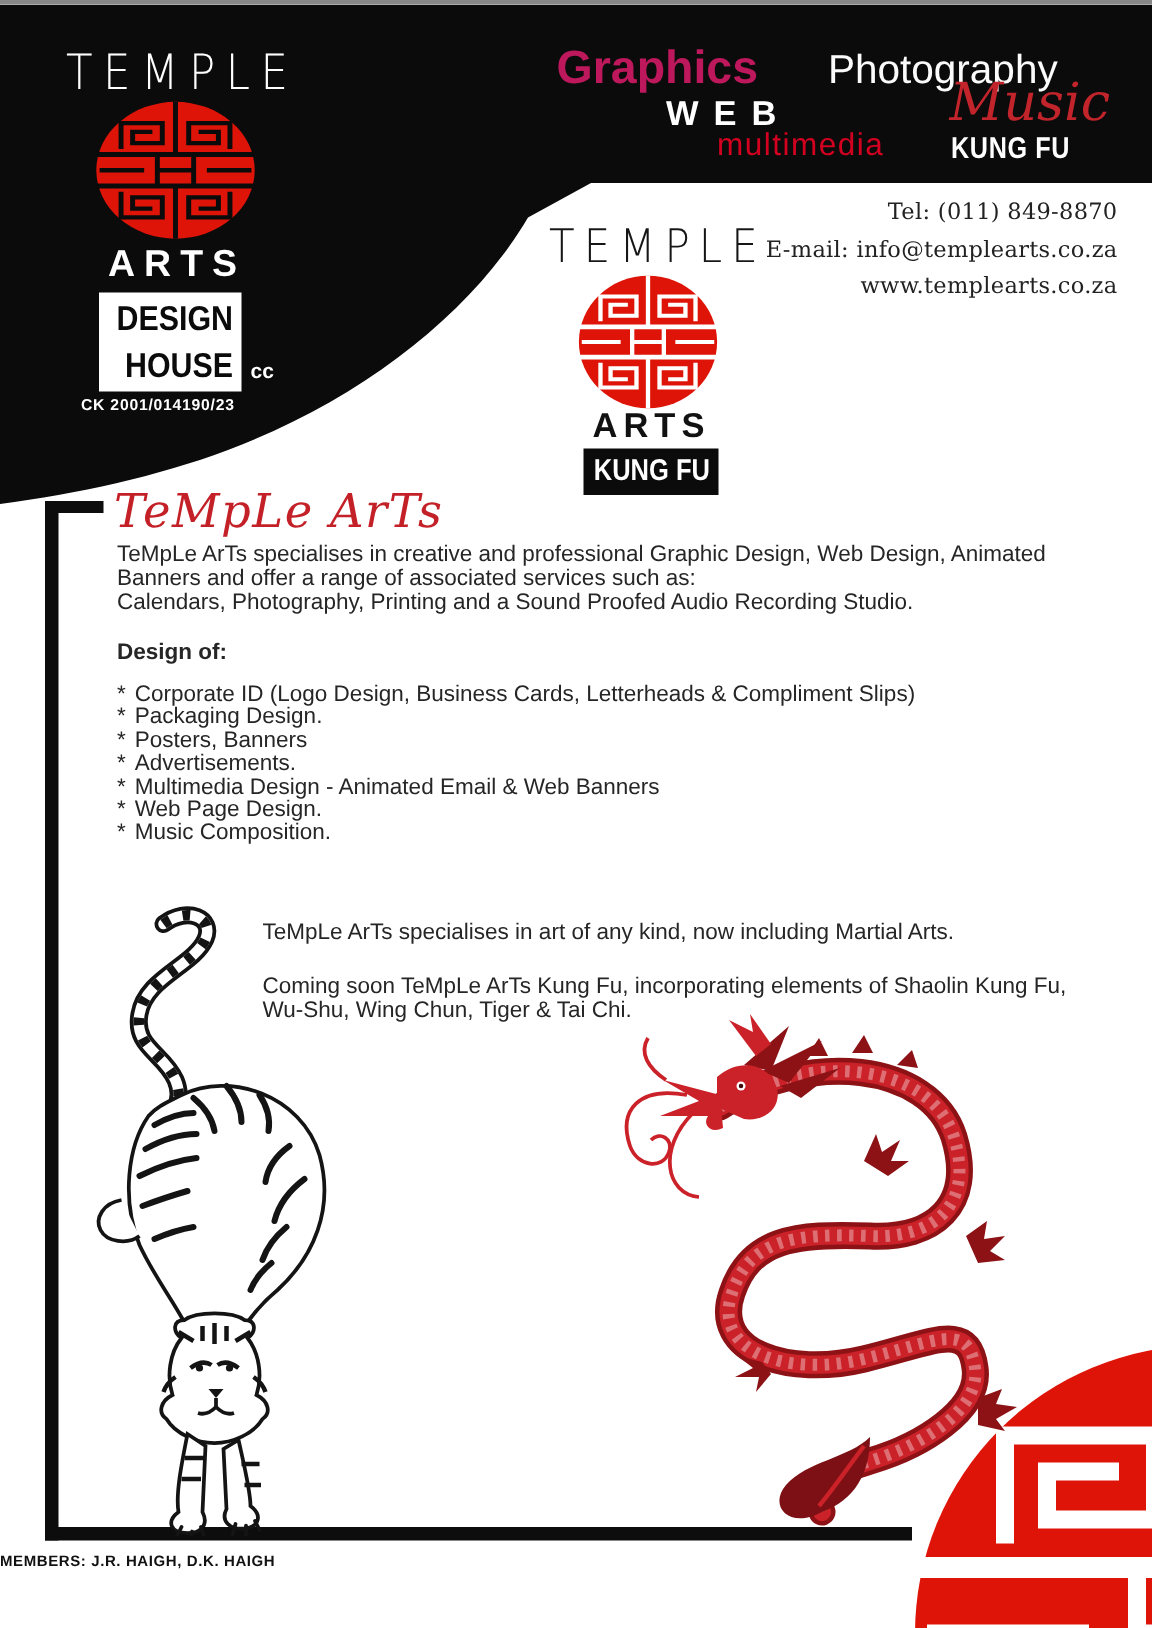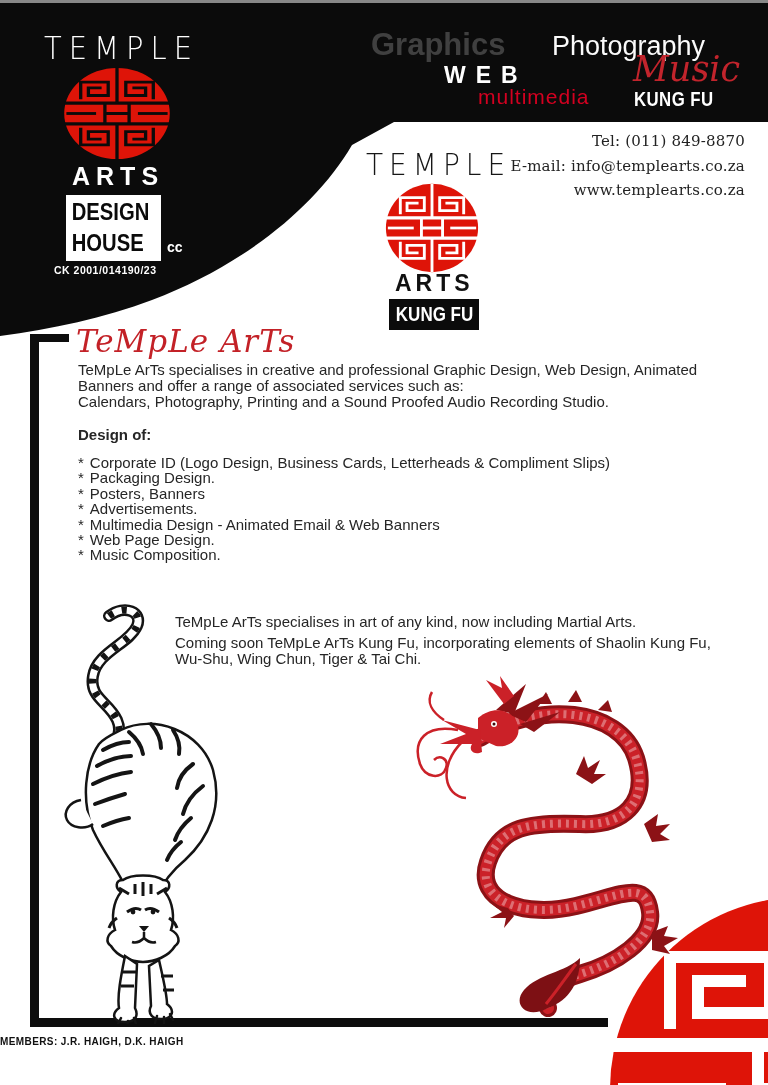--- a/index.html
+++ b/index.html
@@ -11,28 +11,28 @@
   .header-shape{left:0;top:0;z-index:1;}
 
   
   .logo-temple{left:44px;top:26px;color:#fff;font-family:"DejaVu Sans",sans-serif;
     font-weight:200;font-size:29px;letter-spacing:7px;transform:scaleY(1.12);
     transform-origin:left top;z-index:2;white-space:nowrap;}
   .emblem-left{left:62px;top:63px;z-index:2;}
   .logo-arts{left:72px;top:159px;color:#fff;font-weight:700;font-size:25px;
     letter-spacing:6px;z-index:2;white-space:nowrap;}
   .dh-box{left:66px;top:192px;width:95px;height:66px;background:#fff;color:#0b0b0b;
-    z-index:2;text-align:left;font-weight:700;font-size:23px;line-height:31px;padding-top:2px;box-sizing:border-box;}
+    z-index:2;text-align:right;font-weight:700;font-size:23px;line-height:31px;padding-top:2px;box-sizing:border-box;}
   .dh-box div{transform:scaleX(0.88);transform-origin:center;white-space:nowrap;}
   .cc-suffix{left:167px;top:236px;color:#fff;font-weight:700;font-size:14px;z-index:2;}
   .reg-no{left:54px;top:261px;color:#fff;font-weight:700;font-size:10.5px;letter-spacing:.5px;z-index:2;white-space:nowrap;text-align:center;}
 
   
   .svc{z-index:2;white-space:nowrap;}
-  .svc-graphics{left:371px;top:24px;font-size:31px;font-weight:800;color:#404040;}
+  .svc-graphics{left:371px;top:24px;font-size:31px;font-weight:800;color:#be185d;}
   .svc-photography{left:552px;top:28px;font-size:27px;color:#fbfbfb;}
   .svc-web{left:444px;top:59px;font-size:23px;font-weight:700;letter-spacing:10px;color:#fff;}
   .svc-music{left:633px;top:46px;font-size:35px;font-style:italic;
     font-family:"DejaVu Serif",serif;color:#c2242c;}
   .svc-multimedia{left:478px;top:82px;font-size:21px;color:#d30020;letter-spacing:1px;}
   .svc-kungfu{left:634px;top:85px;font-size:20px;font-weight:700;color:#fff;
     transform:scaleX(0.84);transform-origin:left top;letter-spacing:.5px;}
 
   
   .contact{left:420px;top:126px;width:325px;text-align:right;z-index:2;
@@ -58,21 +58,21 @@
 
   
   .heading{left:76px;top:320px;font-family:"DejaVu Serif",serif;font-style:italic;
     font-size:31px;color:#c32127;letter-spacing:1px;z-index:2;white-space:nowrap;}
   .bodytext{font-size:15px;color:#262626;z-index:2;white-space:nowrap;}
   .intro{left:78px;top:359px;line-height:15.8px;}
   .design-of{left:78px;top:423px;font-weight:bold;}
   .svc-list{left:78px;top:452px;line-height:15.4px;}
   .svc-list .row span.bullet{margin-right:6px;}
   .art-note{left:175px;top:610px;}
-  .coming{left:175px;top:632px;line-height:15.8px;}
+  .coming{left:175px;top:647px;line-height:15.8px;}
 
   
   .tiger{left:32px;top:601px;z-index:3;}
   .dragon{left:408px;top:671px;z-index:4;}
   .emblem-corner{left:602px;top:886px;z-index:3;}
 
   
   .members{left:0;top:1033px;width:768px;text-align:left;font-size:10px;
     font-weight:700;letter-spacing:.4px;color:#111;z-index:2;}
 </style>

